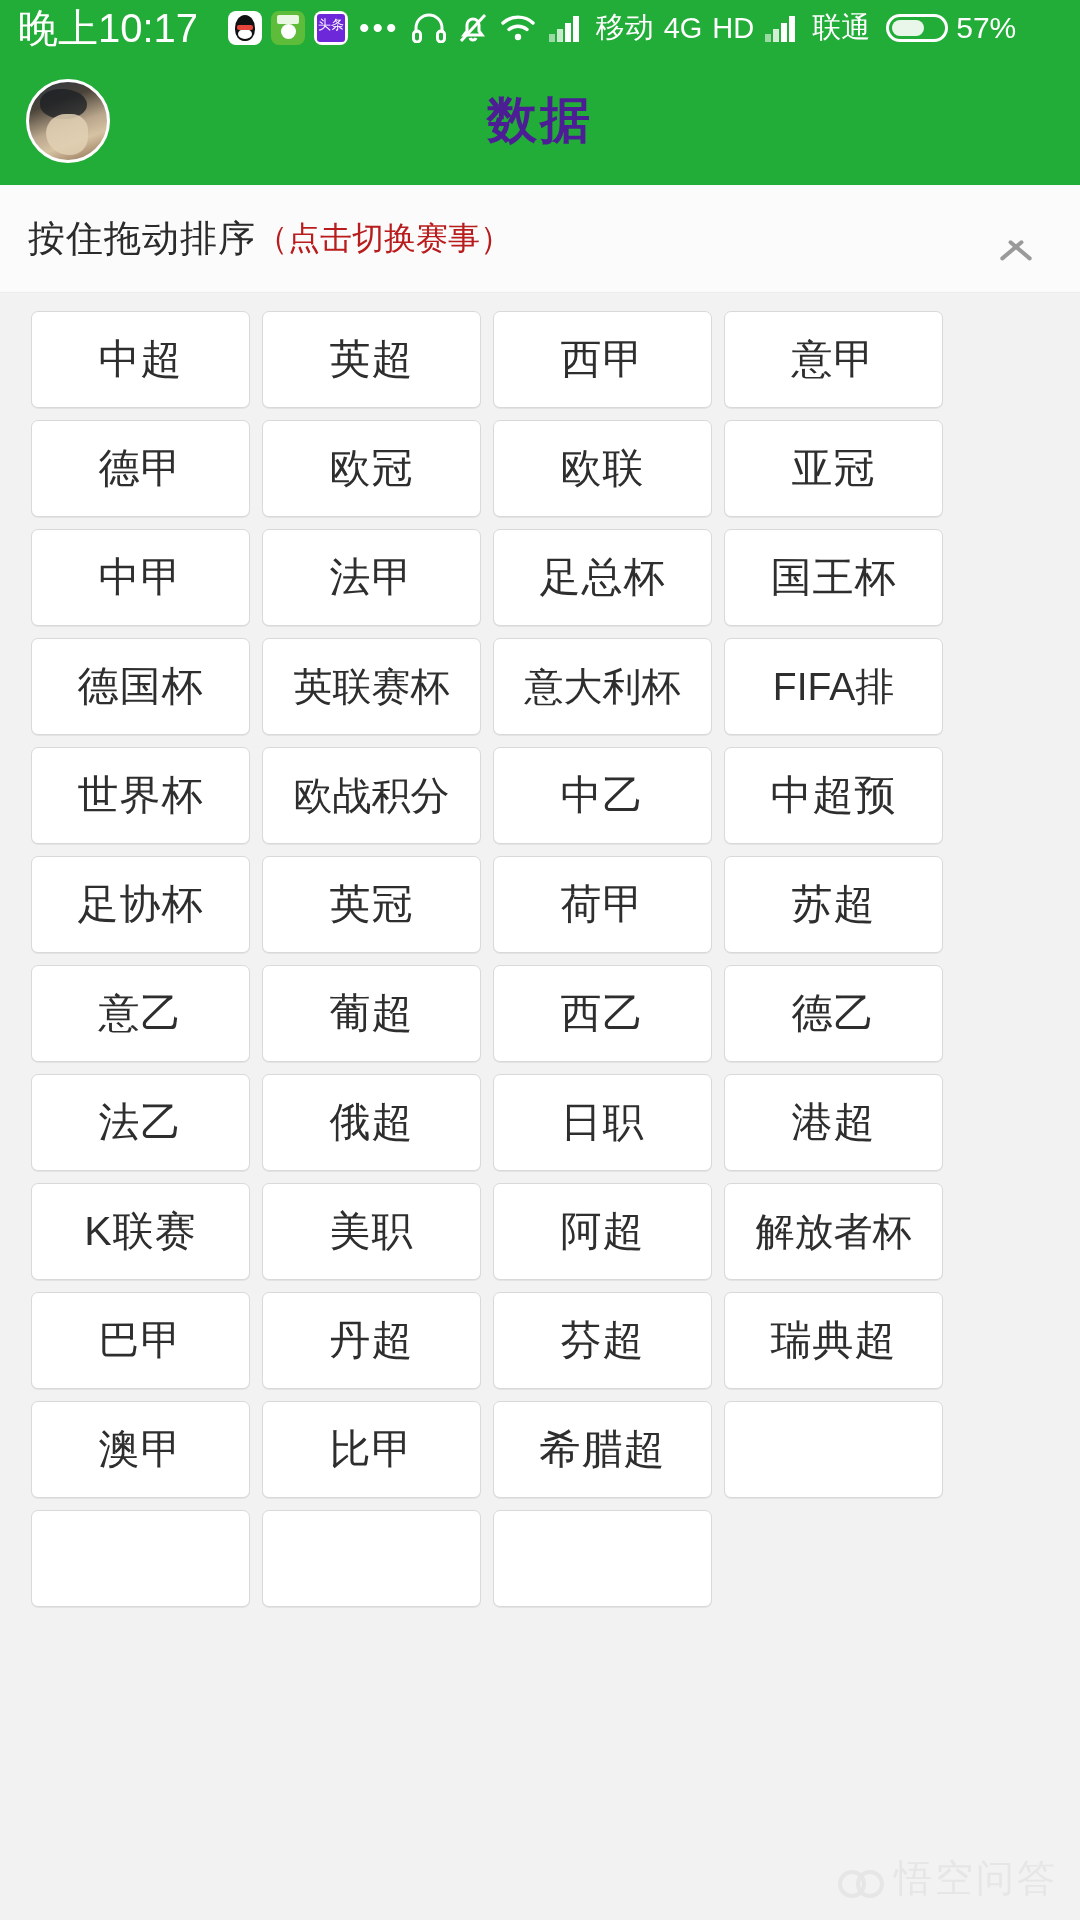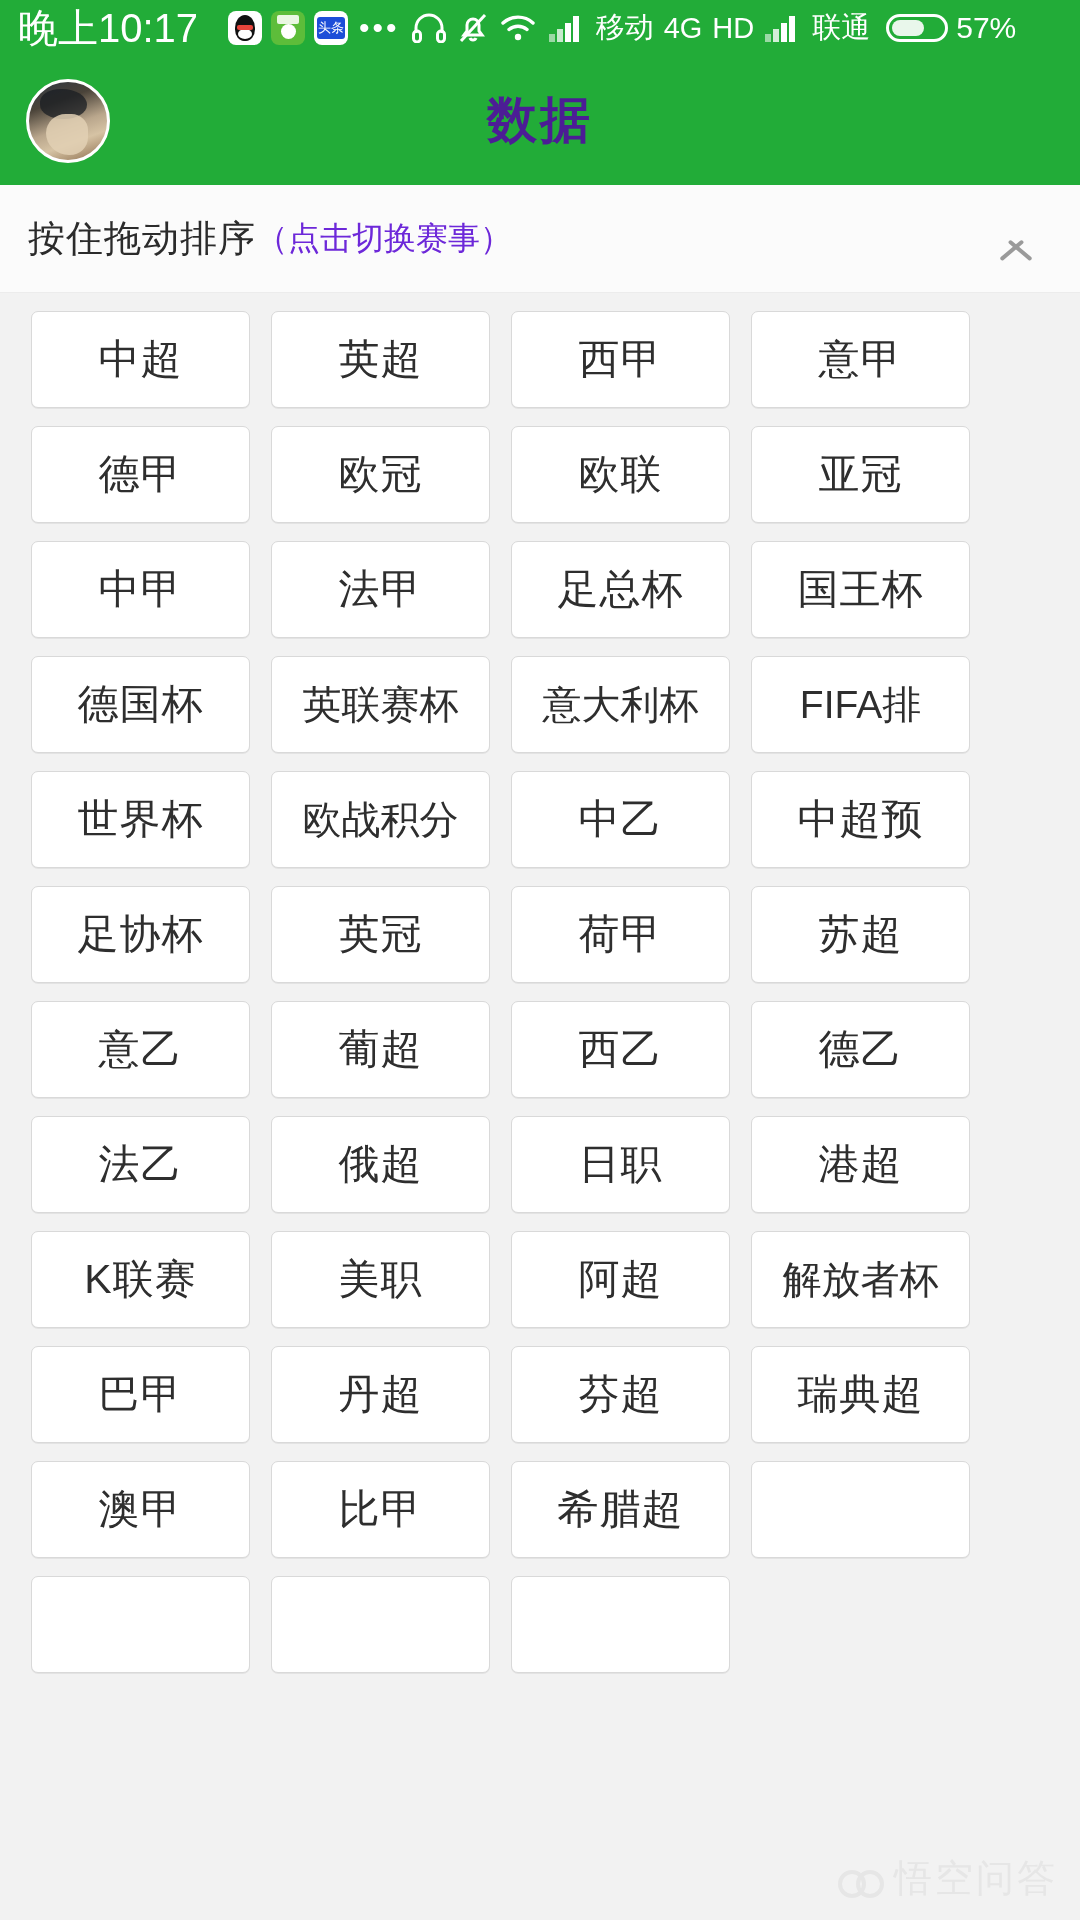--- a/index.html
+++ b/index.html
@@ -38,21 +38,21 @@
   .app-ball .ball {
     width:15px; height:15px; border-radius:50%; background:#fff;
     position:relative; margin-top:6px;
   }
   .app-ball .tophat{
     position:absolute; top:4px; left:6px; width:22px; height:9px;
     background:#eaf7e2; border-radius:2px;
   }
   .app-news { background:#ffffff; }
   .app-news .nb {
-    width:28px; height:22px; background:#1d4ed8; border-radius:3px;
+    width:28px; height:28px; background:#6d28d9; border-radius:3px;
     color:#fff; font-size:13px; line-height:22px; text-align:center;
     font-family:"DejaVu Sans",sans-serif;
   }
   .dots { letter-spacing:3px; font-size:30px; margin:0 12px 0 2px; line-height:0.6; }
   .sb-icon { margin-right:12px; flex:0 0 auto; display:inline-flex; align-items:center; }
   .carrier { font-size:29px; margin:0 10px 0 2px; }
   .net { font-size:29px; margin-right:10px; }
   .battery {
     width:62px; height:28px; border:3px solid #ffffff; border-radius:14px;
     position:relative; margin:0 8px 0 6px; flex:0 0 auto;
@@ -77,21 +77,21 @@
   #avatar .blob2{ position:absolute; left:22%; top:42%; width:54%; height:52%;
     background:rgba(226,208,180,.85); border-radius:50% 42% 46% 58%; }
   #app-title { color:#4c1d95; font-size:50px; font-weight:bold; letter-spacing:3px; }
 
   
   #section-header {
     height:108px; background:#fbfbfb; display:flex; align-items:center;
     padding:0 0 0 28px; border-bottom:1px solid #ececec;
   }
   #section-title { font-size:37px; color:#2b2b2b; letter-spacing:1px; }
-  #section-sub { font-size:32px; color:#6d28d9; letter-spacing:0px; }
+  #section-sub { font-size:32px; color:#b91c1c; letter-spacing:0px; }
   #collapse-btn {
     margin-left:auto; width:128px; height:108px;
     display:flex; align-items:center; justify-content:center;
   }
   .chev-up { width:40px; height:40px; position:relative; }
   .chev-up:before, .chev-up:after{
     content:""; position:absolute; top:20px; width:29px; height:4px;
     background:#9a9a9a; border-radius:2px;
   }
   .chev-up:before{ left:-2px; transform:rotate(-40deg); transform-origin:right center; }
@@ -100,20 +100,21 @@
   
   #grid-wrap {
     background:#f2f2f2; padding:18px 0 0 0; height:1627px;
     position:relative; overflow:hidden;
   }
   #grid {
     display:grid;
     grid-template-columns:repeat(4,219px);
     column-gap:21px; row-gap:18px;
     padding:0 31px;
+    gap:12px;
   }
   .chip {
     height:97px; background:#ffffff;
     border:1px solid #d9d9d9; border-radius:7px;
     display:flex; align-items:center; justify-content:center;
     font-size:41px; color:#2e2e2e; letter-spacing:1px;
     box-shadow:0 1px 0 rgba(0,0,0,.06);
     overflow:hidden; white-space:nowrap;
   }
   .chip.long { font-size:39px; letter-spacing:0px; }

